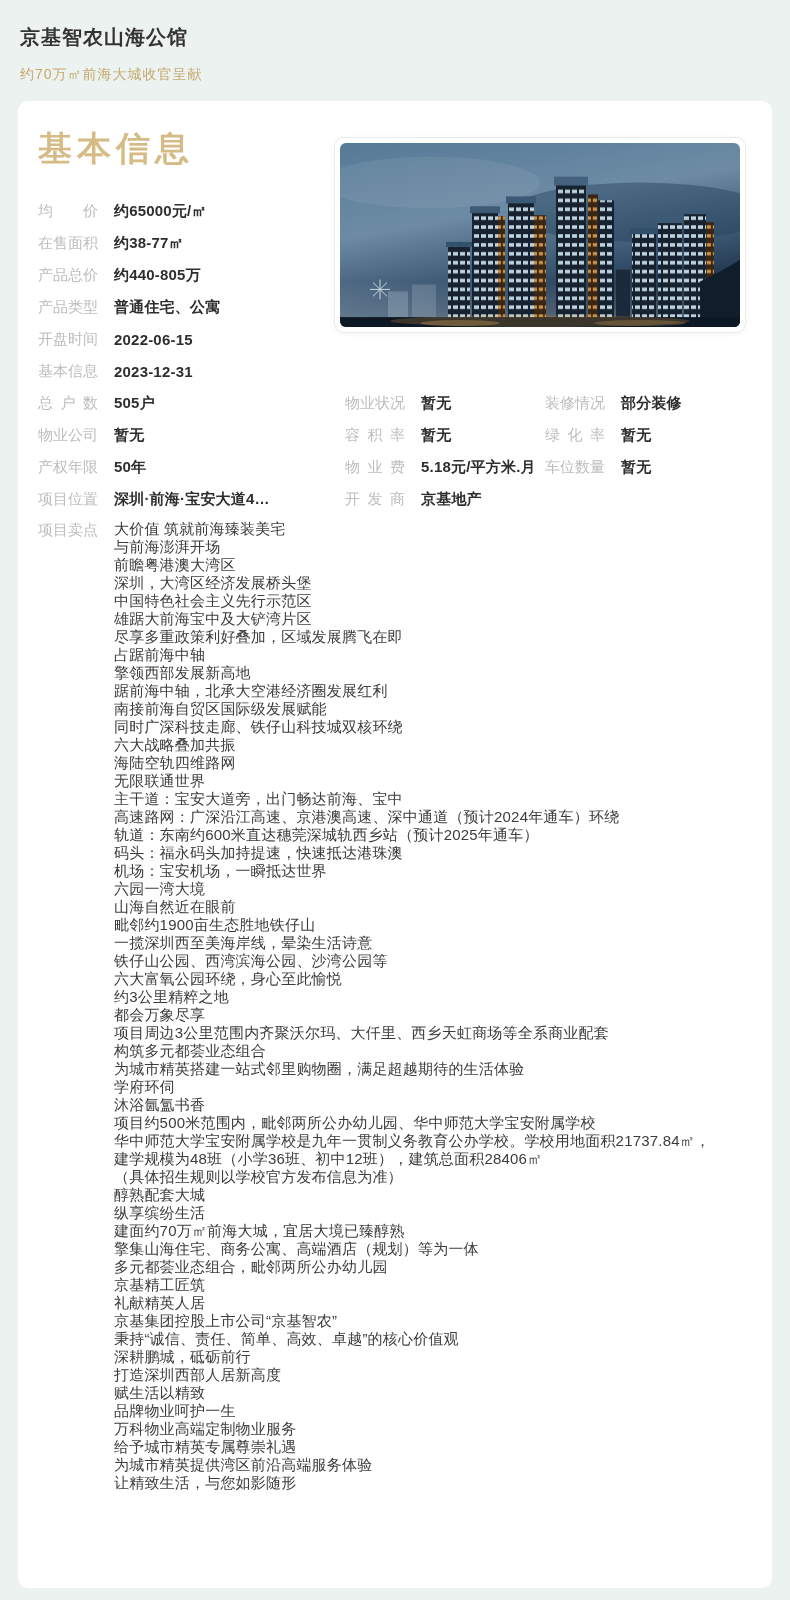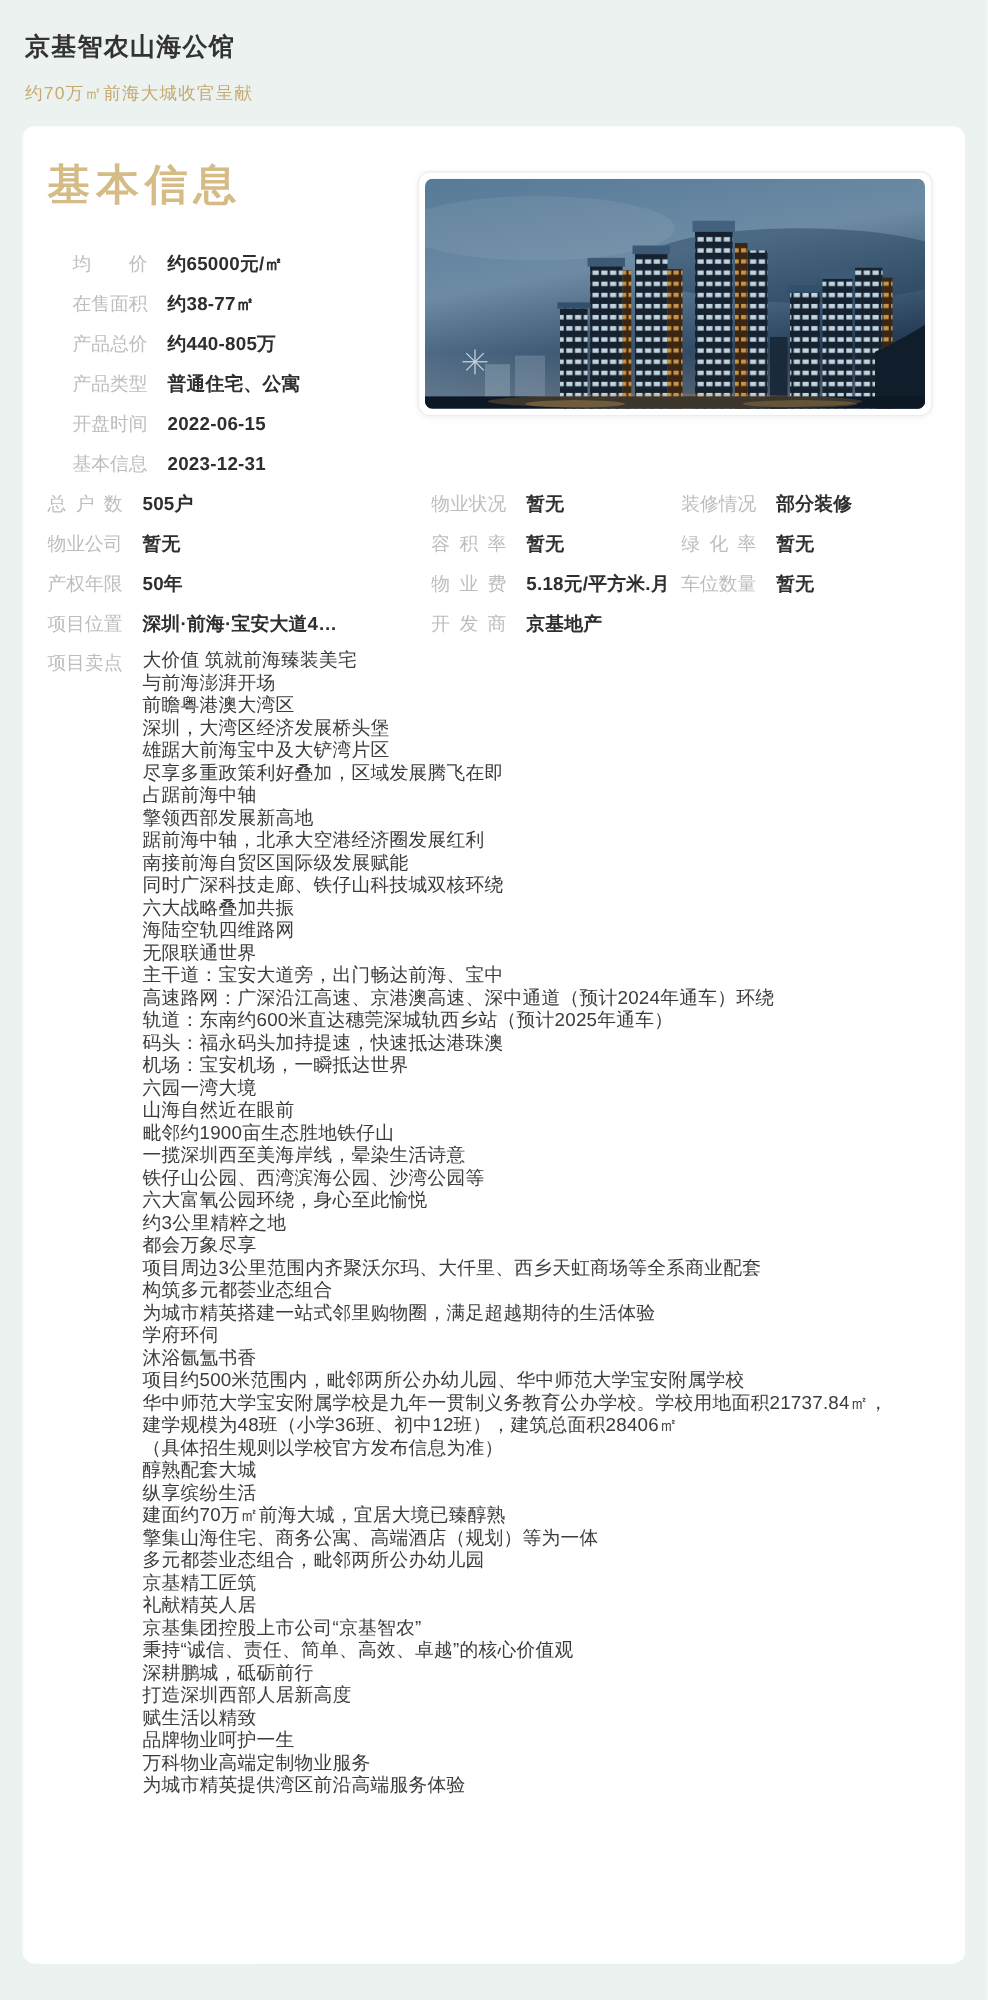--- a/index.html
+++ b/index.html
@@ -36,21 +36,21 @@
   
   .photo {
     position: absolute; top: 36px; right: 26px;
     width: 412px; height: 196px;
     background: #fff; border: 1px solid #ececec; border-radius: 10px;
     padding: 5px;
     box-shadow: 0 1px 5px rgba(0,0,0,0.05);
   }
   .photo svg { display: block; width: 100%; height: 100%; border-radius: 6px; }
   
-  .rows { margin-top: 26px; width: 305px; margin-left: 20px; }
+  .rows { margin-top: 26px; width: 305px; }
   .row { display: flex; align-items: center; height: 32px; font-size: 15px; white-space: nowrap; }
   .lbl {
     flex: none; display: inline-block; width: 60px; margin-right: 16px;
     color: #bdbdbd; font-weight: 400;
     text-align: justify; text-align-last: justify;
   }
   .val { color: #2e2e2e; font-weight: 700; letter-spacing: 0.2px; }
   
   .grid {
     display: grid;
@@ -244,20 +244,21 @@
 
         <div class="line">大价值 筑就前海臻装美宅</div>
 
         <div class="line">与前海澎湃开场</div>
 
         <div class="line">前瞻粤港澳大湾区</div>
 
 
         <div class="line">深圳，大湾区经济发展桥头堡</div>
 
+        <div class="line">中国特色社会主义先行示范区</div>
 
         <div class="line">雄踞大前海宝中及大铲湾片区</div>
 
         <div class="line">尽享多重政策利好叠加，区域发展腾飞在即</div>
 
         <div class="line">占踞前海中轴</div>
 
         <div class="line">擎领西部发展新高地</div>
 
         <div class="line">踞前海中轴，北承大空港经济圈发展红利</div>
@@ -337,18 +338,20 @@
         <div class="line">深耕鹏城，砥砺前行</div>
 
         <div class="line">打造深圳西部人居新高度</div>
 
         <div class="line">赋生活以精致</div>
 
         <div class="line">品牌物业呵护一生</div>
 
         <div class="line">万科物业高端定制物业服务</div>
 
+        <div class="line">给予城市精英专属尊崇礼遇</div>
 
         <div class="line">为城市精英提供湾区前沿高端服务体验</div>
 
+        <div class="line">让精致生活，与您如影随形</div>
       </div>
   </div>
 </div>
 
 </body></html>

